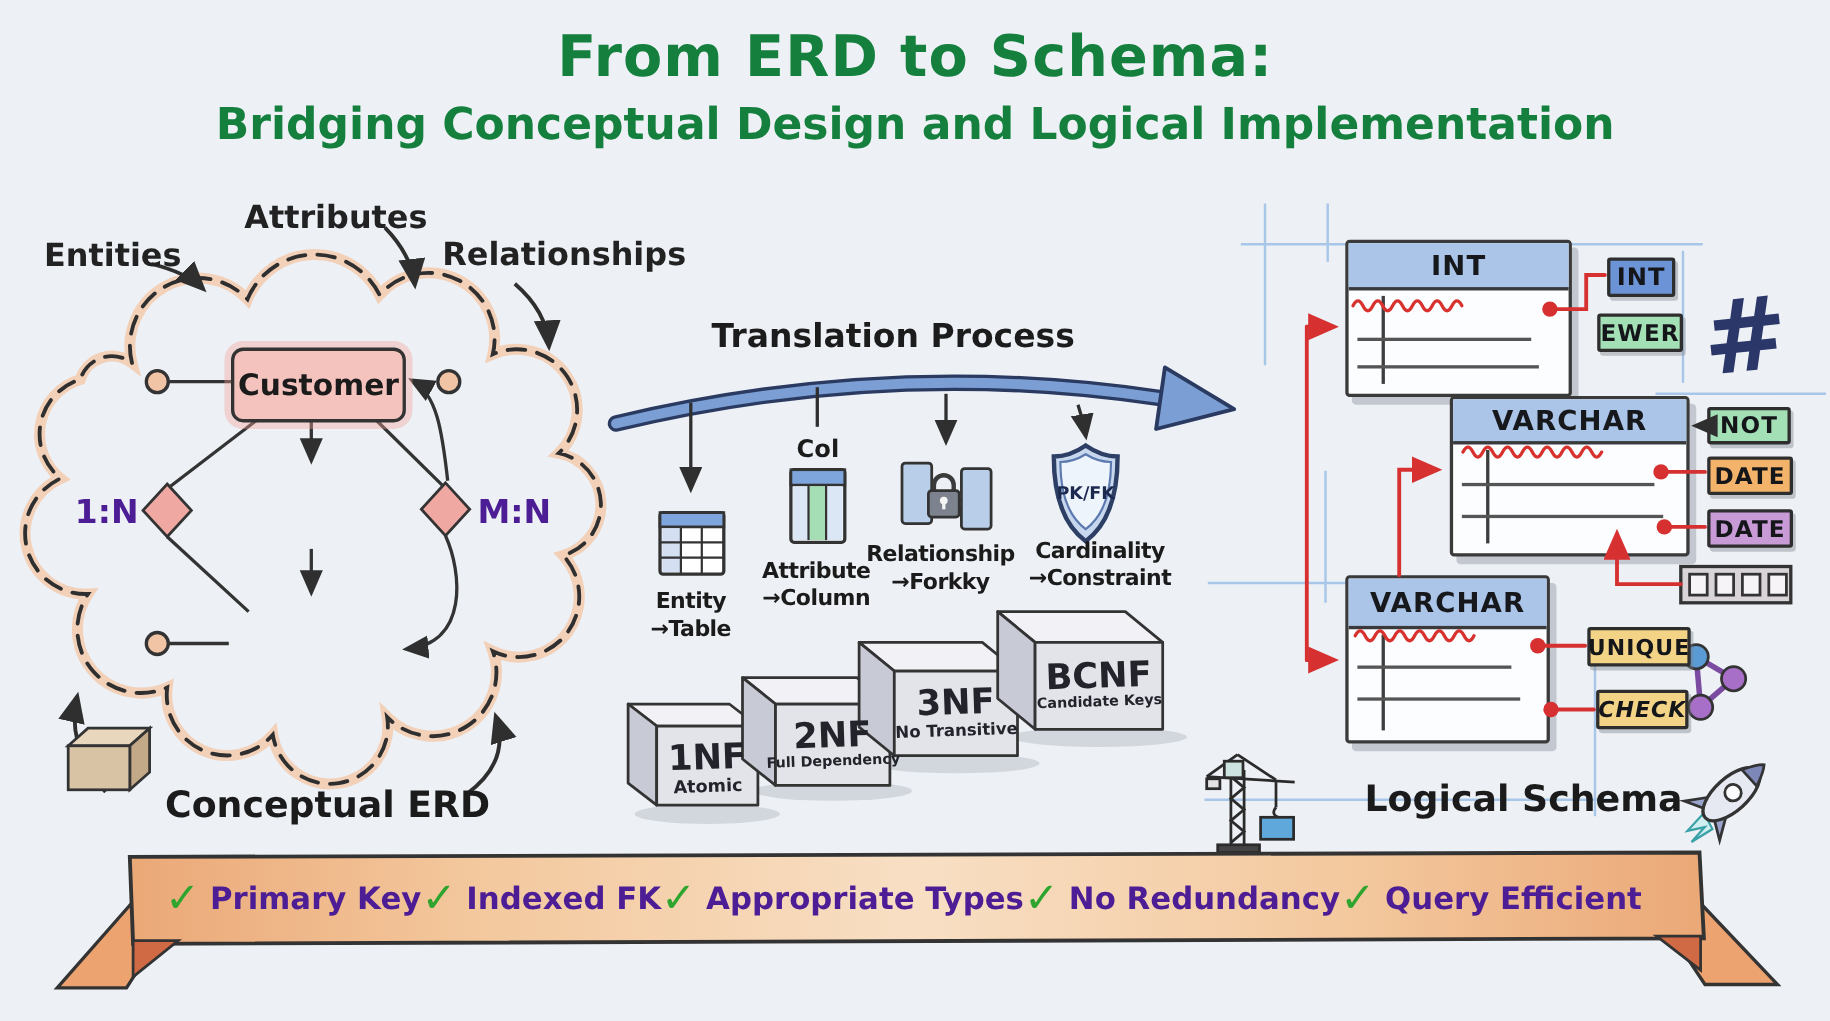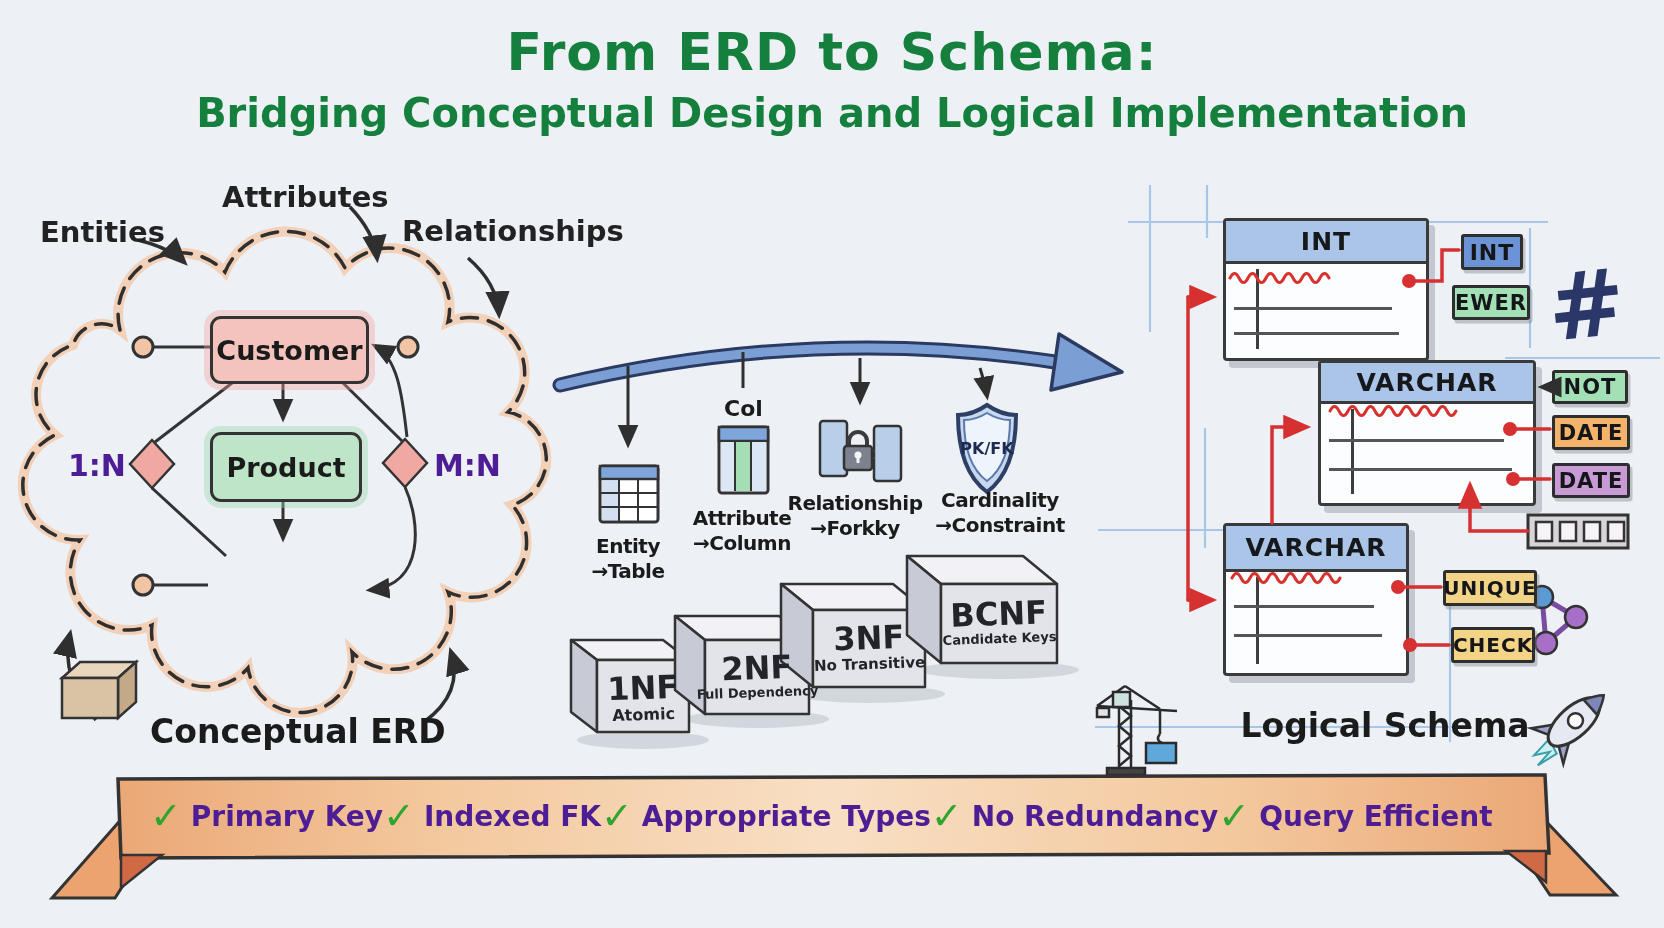--- a/index.html
+++ b/index.html
@@ -245,27 +245,27 @@
 
   <div class="overlay">
     <div class="abs title h1">From ERD to Schema:</div>
     <div class="abs title h2">Bridging Conceptual Design and Logical Implementation</div>
 
     <div class="abs erd-label" style="left:40px;top:215px;">Entities</div>
     <div class="abs erd-label" style="left:222px;top:180px;">Attributes</div>
     <div class="abs erd-label" style="left:402px;top:214px;">Relationships</div>
 
     <div class="abs entity ctr" style="left:210px;top:316px;width:153px;height:62px;background:#f5c3bd;box-shadow:0 0 0 6px rgba(242,160,150,.38);">Customer</div>
-    <div class="abs entity ctr" style="left:210px;top:432px;width:146px;height:64px;background:#bfe5c9;box-shadow:0 0 0 6px rgba(150,215,170,.4);">Product</div>
 
     <div class="abs card-label" style="left:68px;top:448px;">1:N</div>
     <div class="abs card-label" style="left:434px;top:448px;">M:N</div>
 
     <div class="abs caption" style="left:150px;top:712px;">Conceptual ERD</div>
 
+    <div class="abs sec-title" style="left:642px;top:288px;width:340px;text-align:center;">Translation Process</div>
     <div class="abs col-label" style="left:716px;top:396px;width:55px;text-align:center;">Col</div>
 
     <div class="abs map-label" style="left:538px;top:534px;width:180px;text-align:center;">
       <div>Entity</div>
       <div>→Table</div>
     </div>
     <div class="abs map-label" style="left:765px;top:491px;width:180px;text-align:center;">
       <div>Relationship</div>
       <div>→Forkky</div>
     </div>
@@ -321,21 +321,21 @@
         <div class="hline" style="top:62px;width:148px;"></div>
       </div>
     </div>
 
     <div class="abs badge ctr" style="left:1461px;top:234px;width:56px;height:30px;background:#6b93d6;font-size:22px;">INT</div>
     <div class="abs badge ctr" style="left:1452px;top:285px;width:72px;height:29px;background:#a3e0b5;font-size:21px;">EWER</div>
     <div class="abs badge ctr" style="left:1552px;top:370px;width:70px;height:28px;background:#a3e0b5;font-size:21px;">NOT</div>
     <div class="abs badge ctr" style="left:1552px;top:415px;width:72px;height:29px;background:#f3b36b;font-size:21px;">DATE</div>
     <div class="abs badge ctr" style="left:1552px;top:463px;width:72px;height:29px;background:#c89bd6;font-size:21px;">DATE</div>
     <div class="abs badge ctr" style="left:1443px;top:570px;width:88px;height:30px;background:#f3d487;font-size:20px;">UNIQUE</div>
-    <div class="abs badge ctr" style="left:1451px;top:627px;width:78px;height:30px;background:#f3d487;font-size:20px;">CHECK</div>
+    <div class="abs badge ctr" style="left:1451px;top:627px;width:78px;height:30px;background:#f3d487;font-size:20px;font-style:italic;">CHECK</div>
 
     <div class="abs hash" style="left:1548px;top:252px;">#</div>
 
     <div class="abs caption" style="left:1240px;top:706px;width:290px;text-align:center;">Logical Schema</div>
 
     <div class="abs banner-row" style="left:150px;top:790px;width:1330px;height:52px;">
       <div class="bi">
         <span class="chk">✓</span>
         <span class="lbl">Primary Key</span>
       </div>

